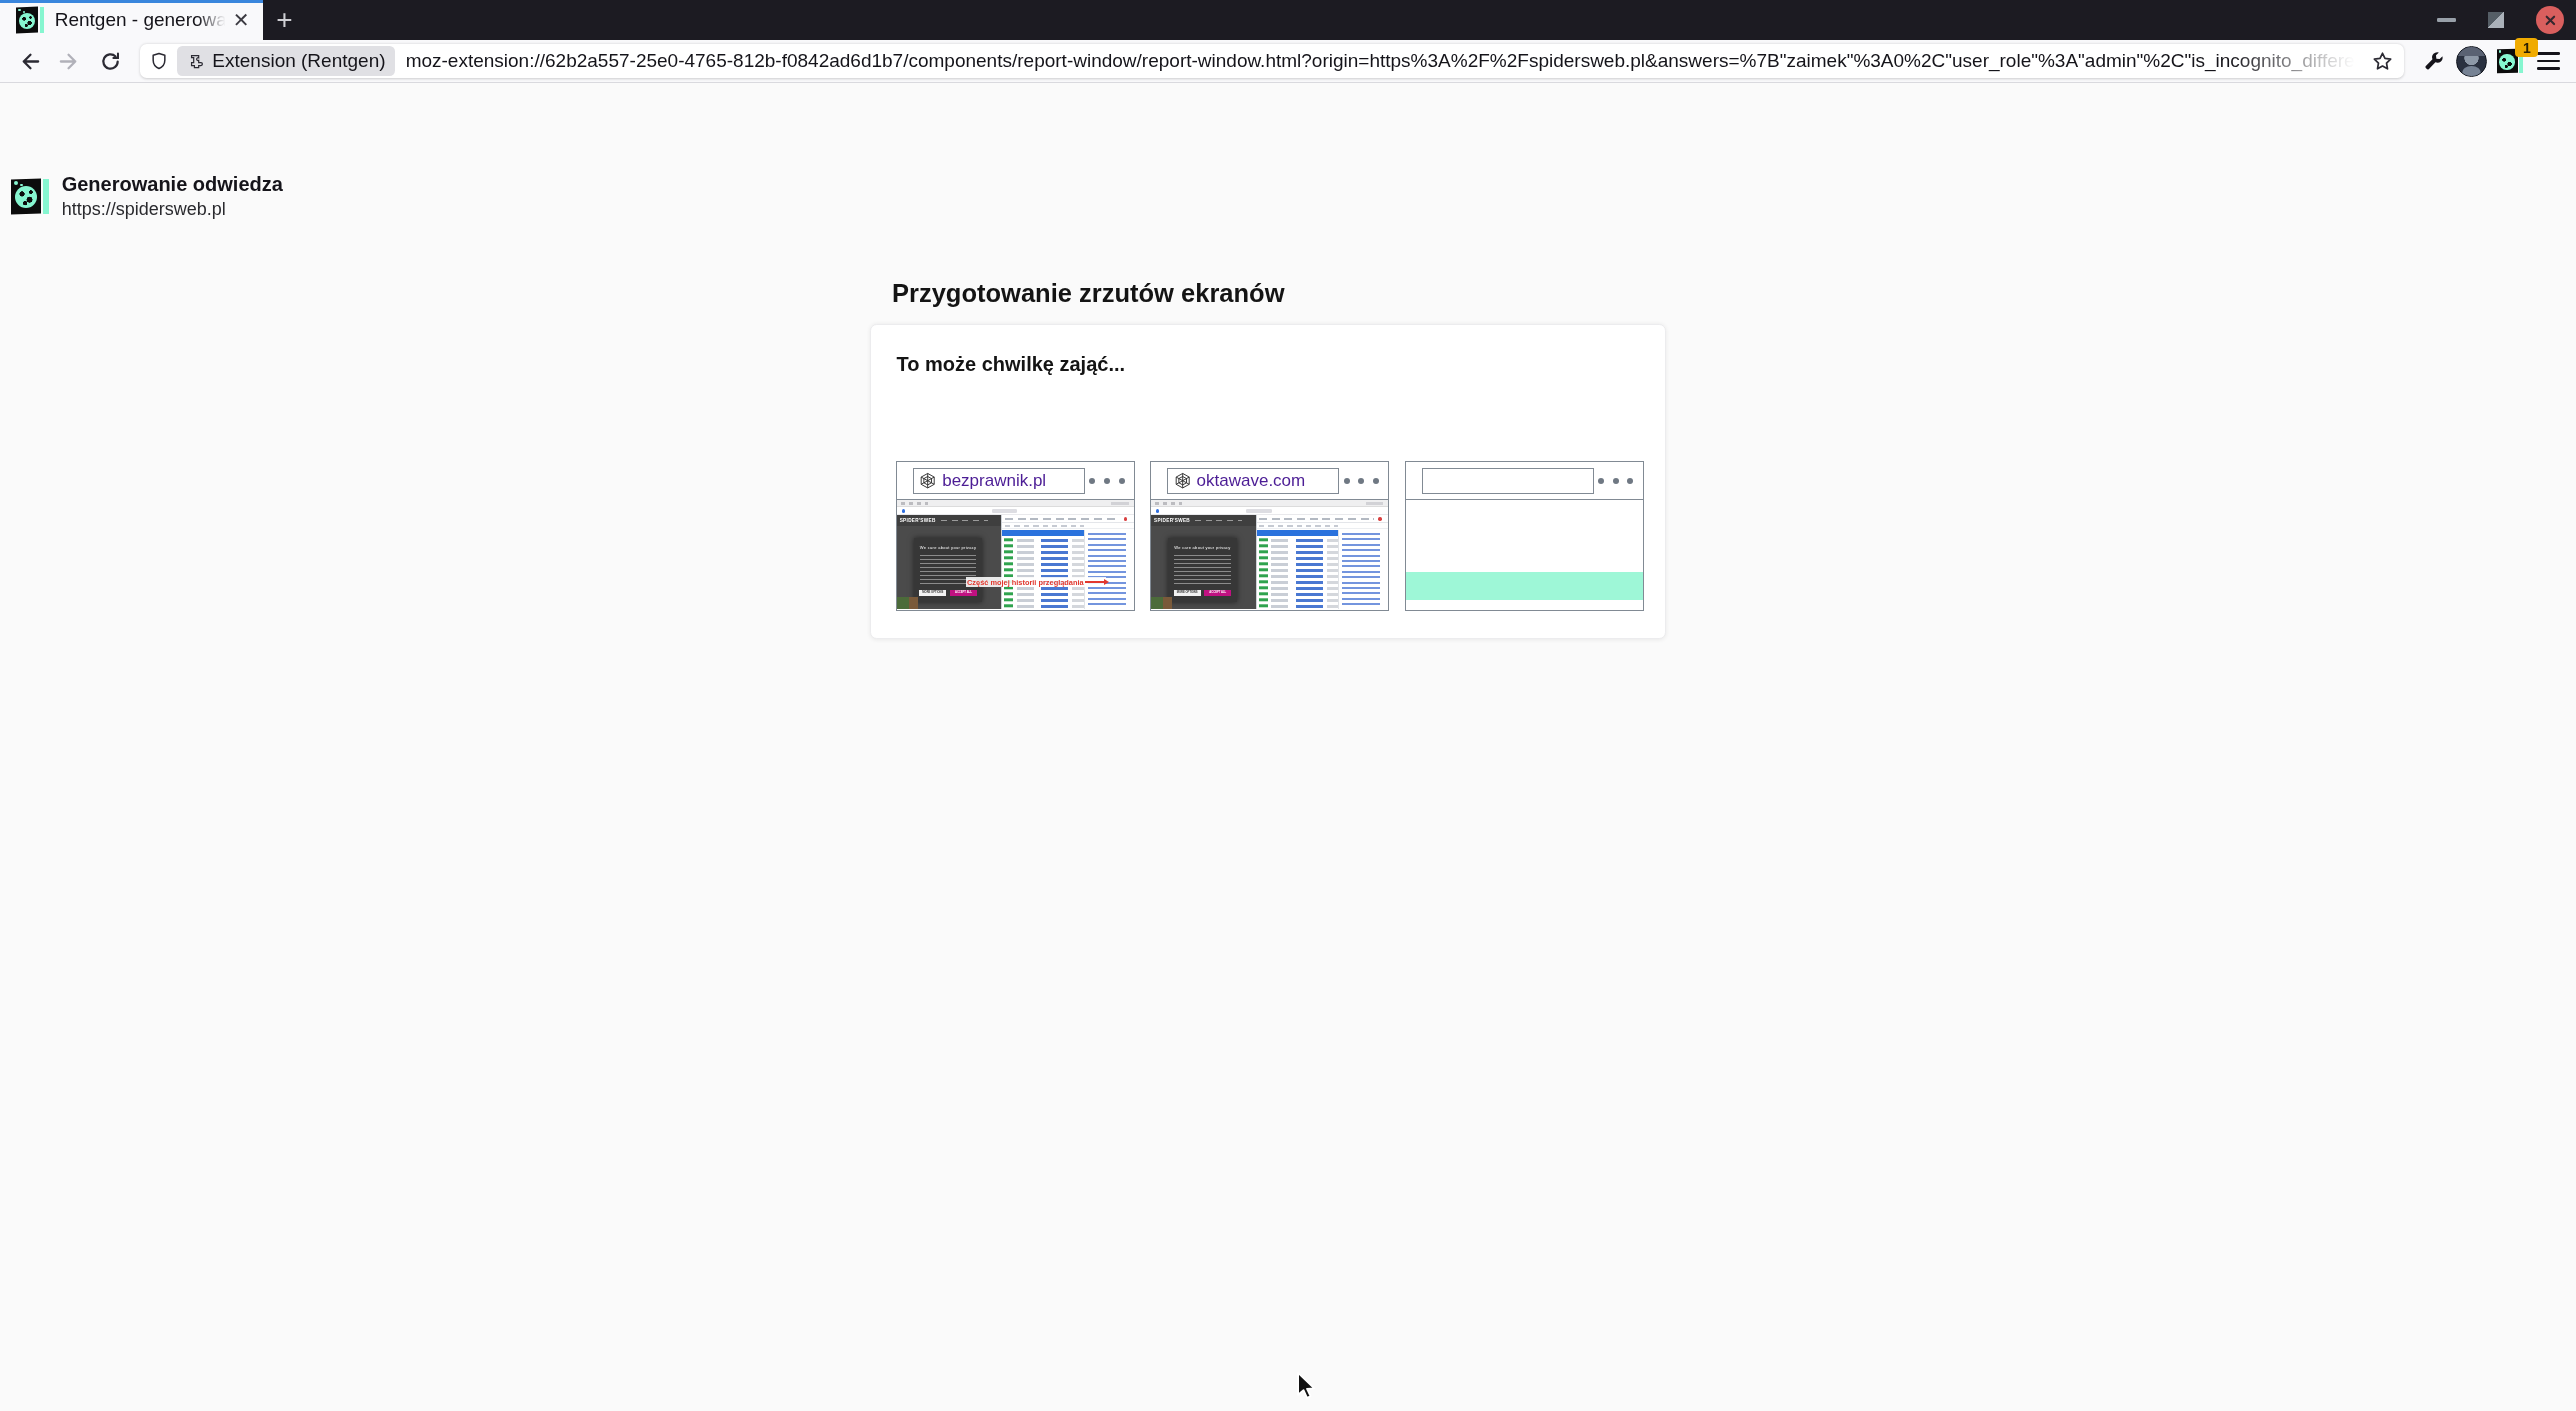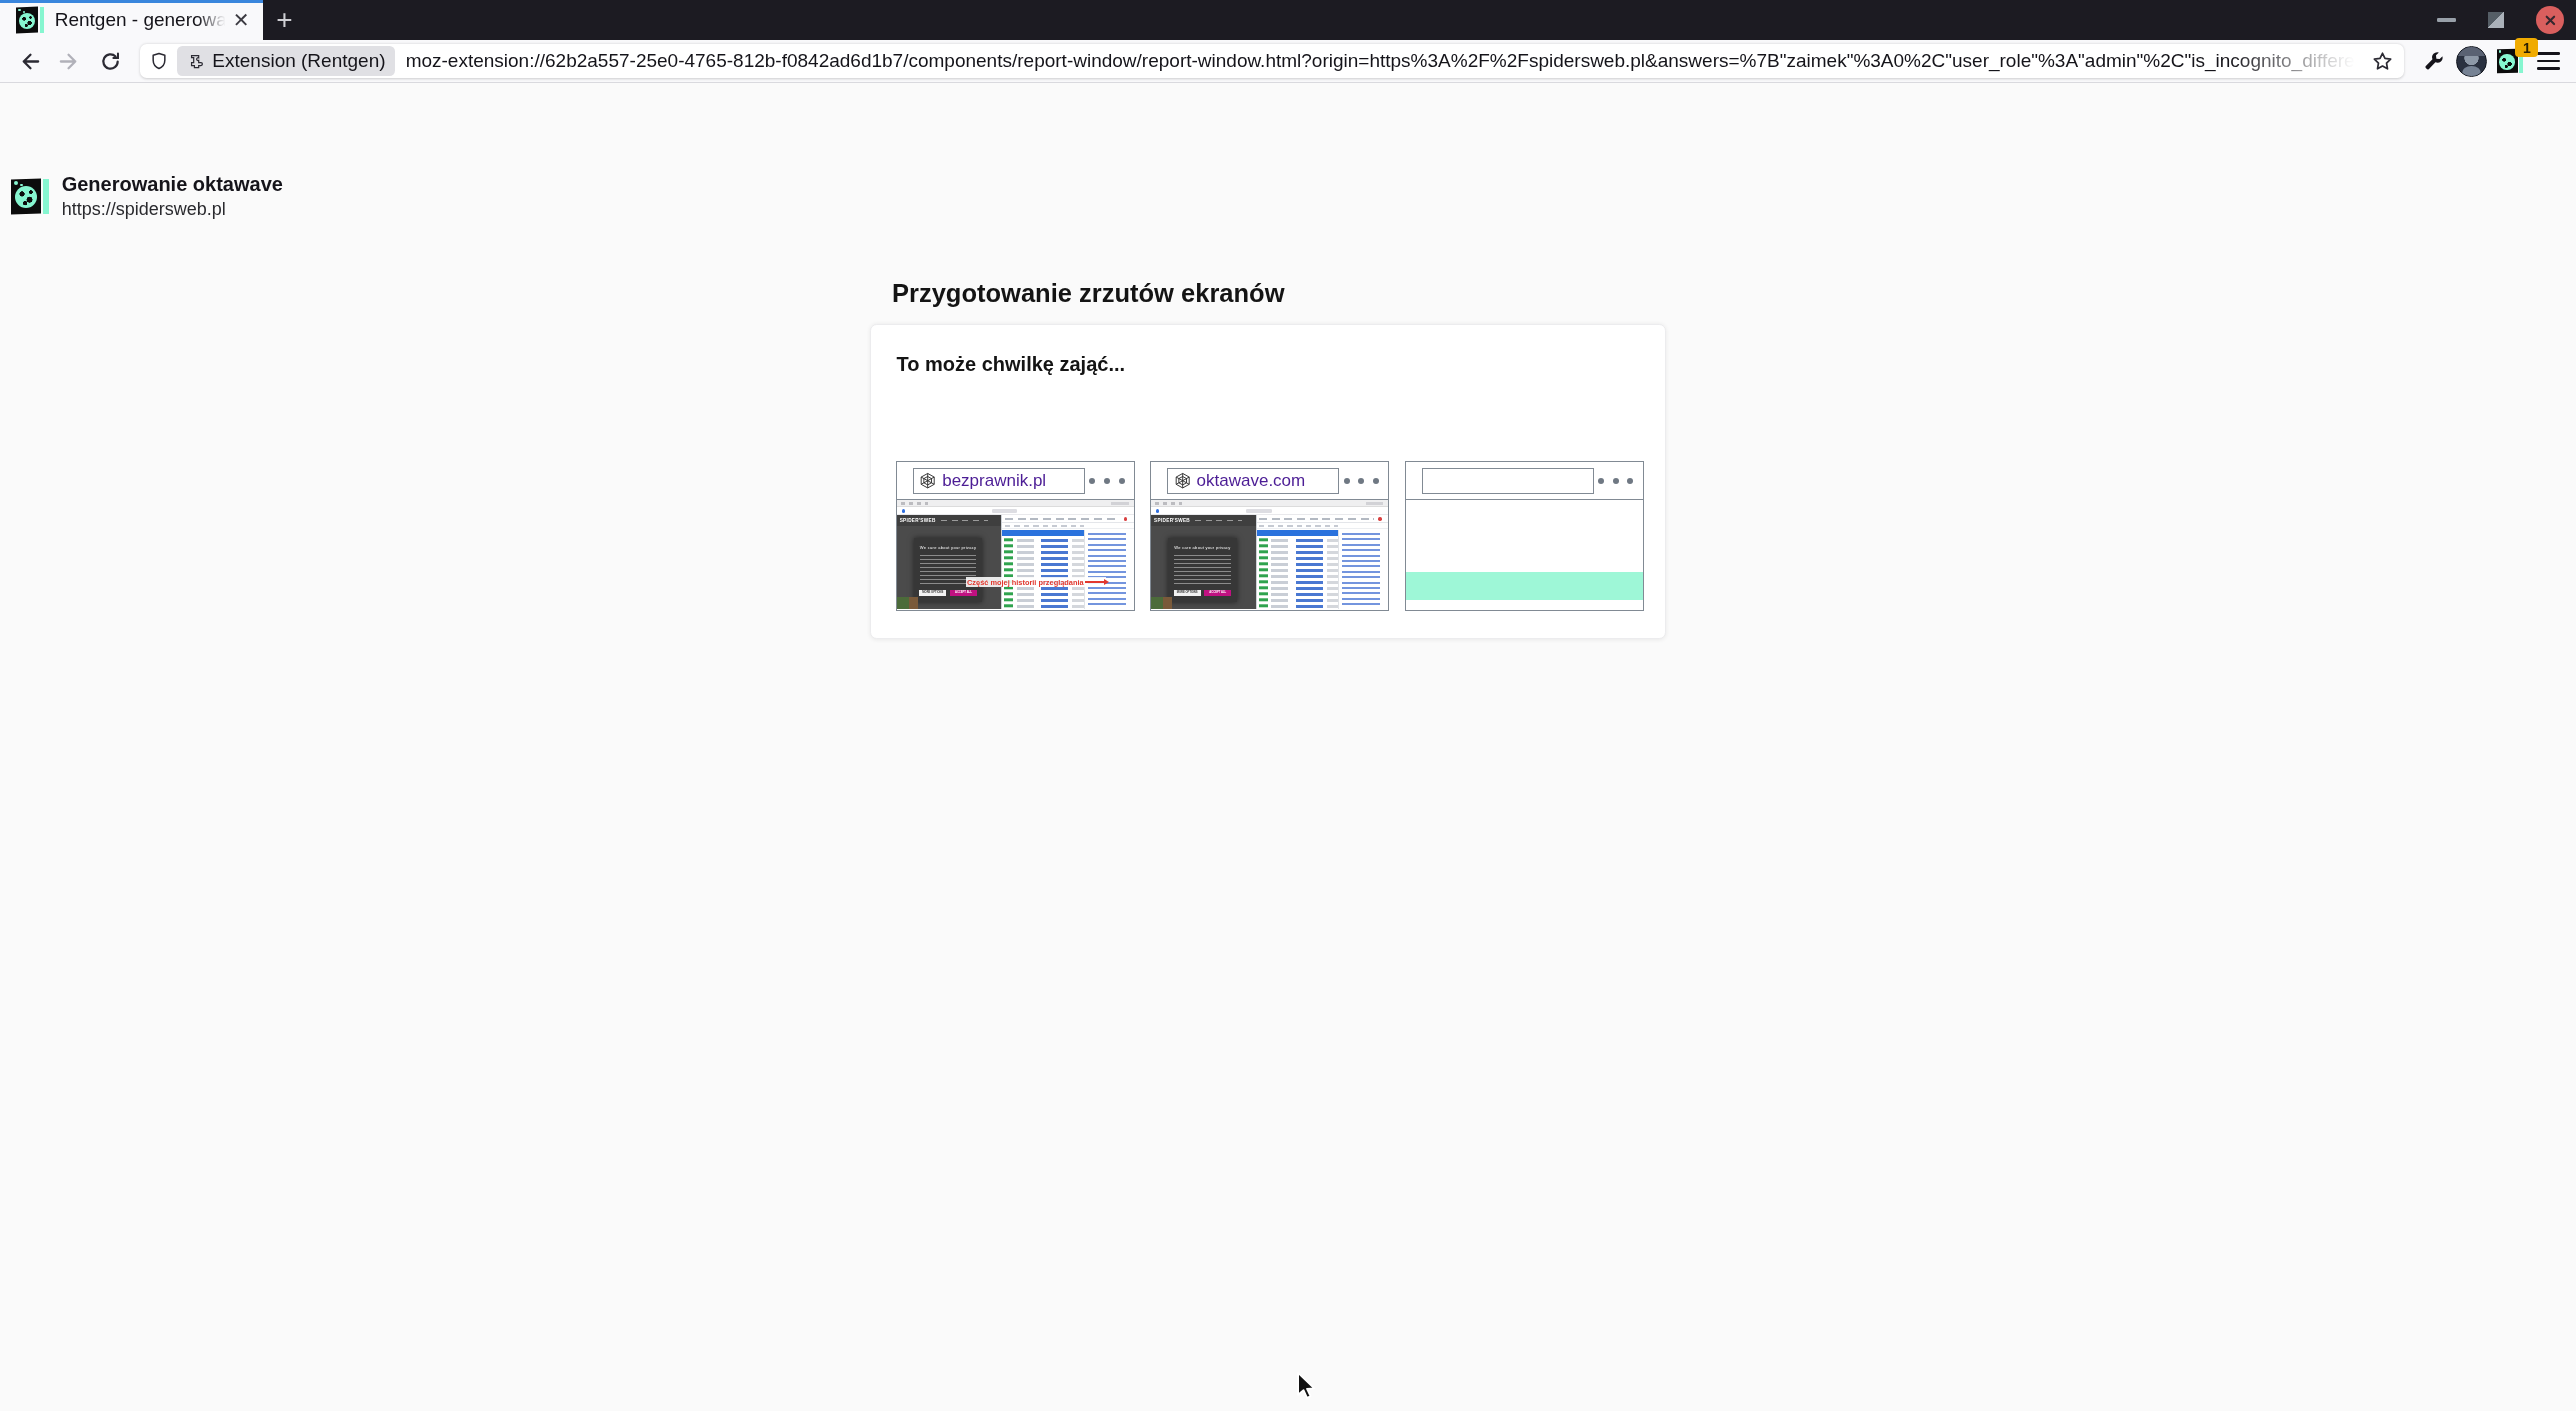--- a/index.html
+++ b/index.html
@@ -235,21 +235,21 @@
       <i class="stripe" style="left:32px;top:2px;width:6px;height:35px"></i>
       <i class="cookie" style="left:4px;top:9.4px;width:22px;height:22px;background:
         radial-gradient(circle at 32% 36%,#0c0c0c 0 2.4px,transparent 2.8px),
         radial-gradient(circle at 66% 62%,#0c0c0c 0 2.8px,transparent 3.2px),
         radial-gradient(circle at 46% 78%,#0c0c0c 0 2px,transparent 2.4px),
         radial-gradient(circle at 72% 28%,#0c0c0c 0 1.7px,transparent 2.1px),#86f6d0"></i>
       <i class="crumb" style="left:3.4px;top:4px;width:4px;height:4px"></i>
       <i class="crumb" style="left:9.4px;top:6.7px;width:2.7px;height:2.7px"></i>
     </span>
     <div>
-      <div class="ph-title">Generowanie oktawave</div>
+      <div class="ph-title">Generowanie odwiedza</div>
       <div class="ph-origin">https://spidersweb.pl</div>
     </div>
   </div>
 
   <div class="h1">Przygotowanie zrzutów ekranów</div>
 
   <div class="card">
     <div class="card-title">To może chwilkę zająć...</div>
 
     <div class="thumbs">

